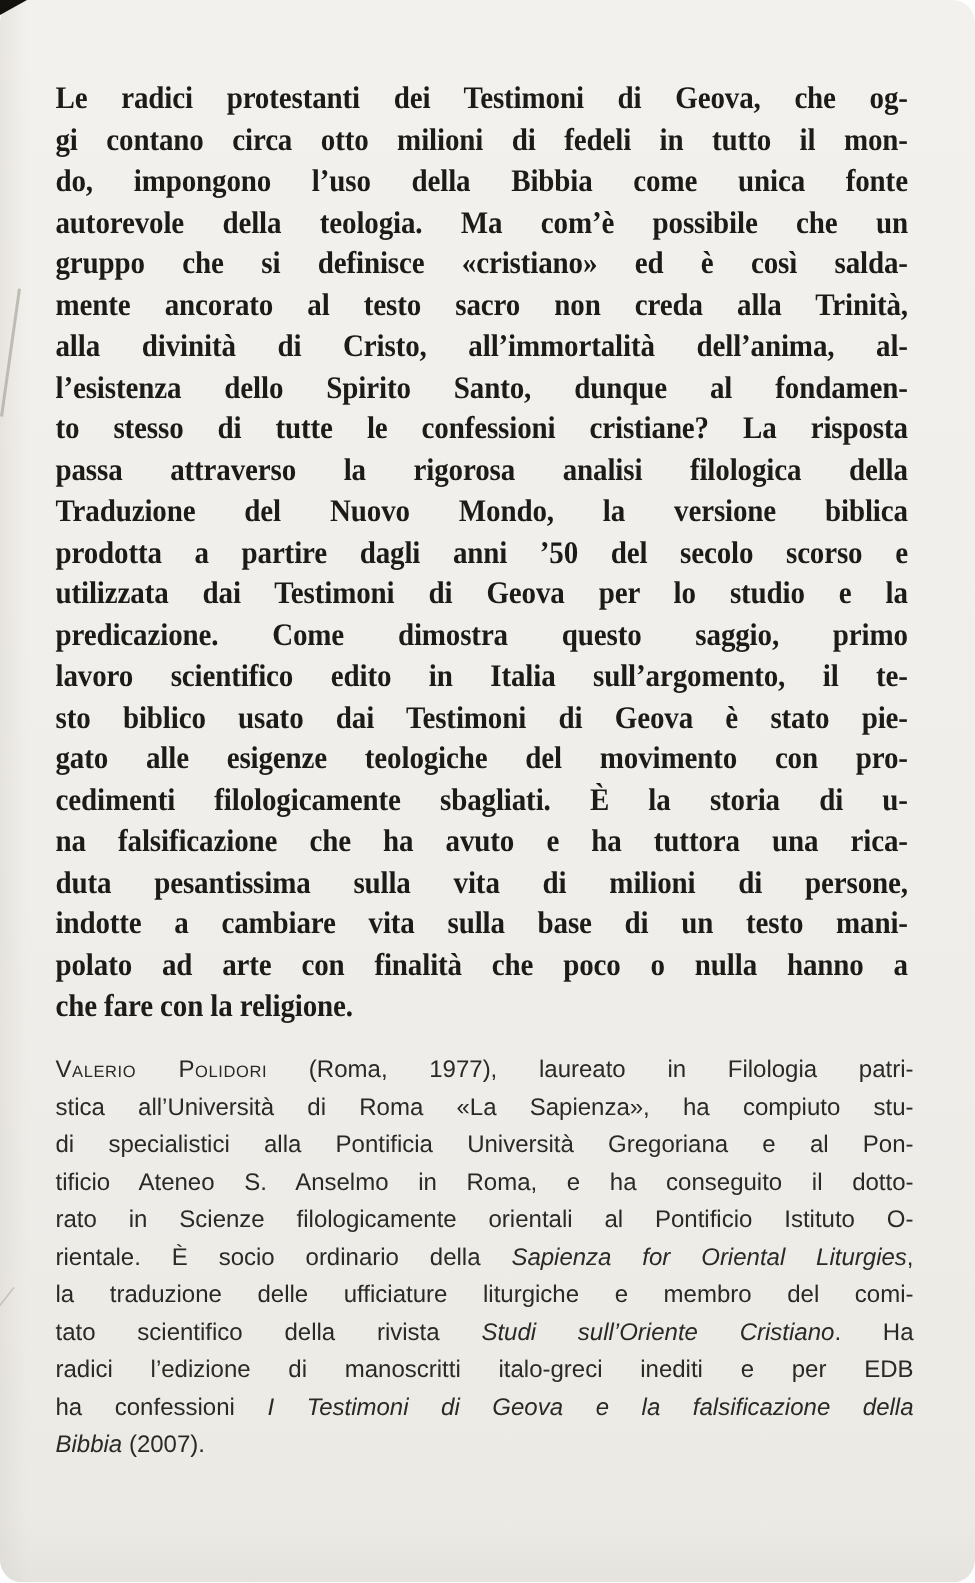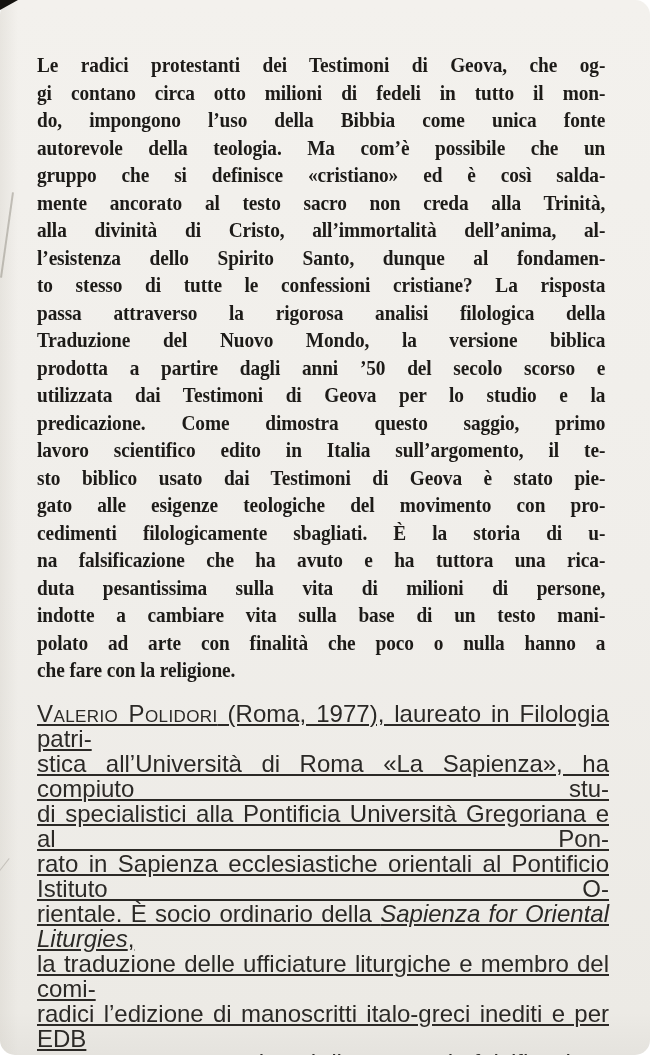--- a/index.html
+++ b/index.html
@@ -62,26 +62,25 @@
   }
   .synopsis .line.last {
     text-align-last: left;
   }
   .bio {
     margin-top: 16px;
   }
   .bio .line {
     width: 572px;
     font-family: "Liberation Sans", sans-serif;
-    font-size: 24px;
+    font-size: 16px;
     line-height: 25px;
     color: #2b2926;
     text-align: justify;
     text-align-last: justify;
-    text-decoration: underline;
   }
   .bio .line.last {
     text-align-last: left;
   }
   .bio .line i { font-style: italic; }
   .smallcaps {
     font-variant: small-caps;
     letter-spacing: 0.4px;
   }
 </style>
@@ -116,21 +115,23 @@
         <div class="line"><span>na falsificazione che ha avuto e ha tuttora una rica-</span></div>
         <div class="line"><span>duta pesantissima sulla vita di milioni di persone,</span></div>
         <div class="line"><span>indotte a cambiare vita sulla base di un testo mani-</span></div>
         <div class="line"><span>polato ad arte con finalità che poco o nulla hanno a</span></div>
         <div class="line last"><span>che fare con la religione.</span></div>
       </div>
     <div class="bio" id="bio">
         <div class="line"><span class="smallcaps">Valerio Polidori</span><span> (Roma, 1977), laureato in Filologia patri-</span></div>
         <div class="line"><span>stica all’Università di Roma «La Sapienza», ha compiuto stu-</span></div>
         <div class="line"><span>di specialistici alla Pontificia Università Gregoriana e al Pon-</span></div>
-        <div class="line"><span>rato in Sapienza ecclesiastiche orientali al Pontificio Istituto O-</span></div>
+        <div class="line"><span>tificio Ateneo S. Anselmo in Roma, e ha conseguito il dotto-</span></div>
+        <div class="line"><span>rato in Scienze filologicamente orientali al Pontificio Istituto O-</span></div>
         <div class="line"><span>rientale. È socio ordinario della </span><i>Sapienza for Oriental Liturgies</i><span>,</span></div>
         <div class="line"><span>la traduzione delle ufficiature liturgiche e membro del comi-</span></div>
+        <div class="line"><span>tato scientifico della rivista </span><i>Studi sull’Oriente Cristiano</i><span>. Ha</span></div>
         <div class="line"><span>radici l’edizione di manoscritti italo-greci inediti e per EDB</span></div>
         <div class="line"><span>ha confessioni </span><i>I Testimoni di Geova e la falsificazione della</i></div>
         <div class="line last"><i>Bibbia</i><span> (2007).</span></div>
       </div>
   </div>
 </div>
 
 </body></html>

